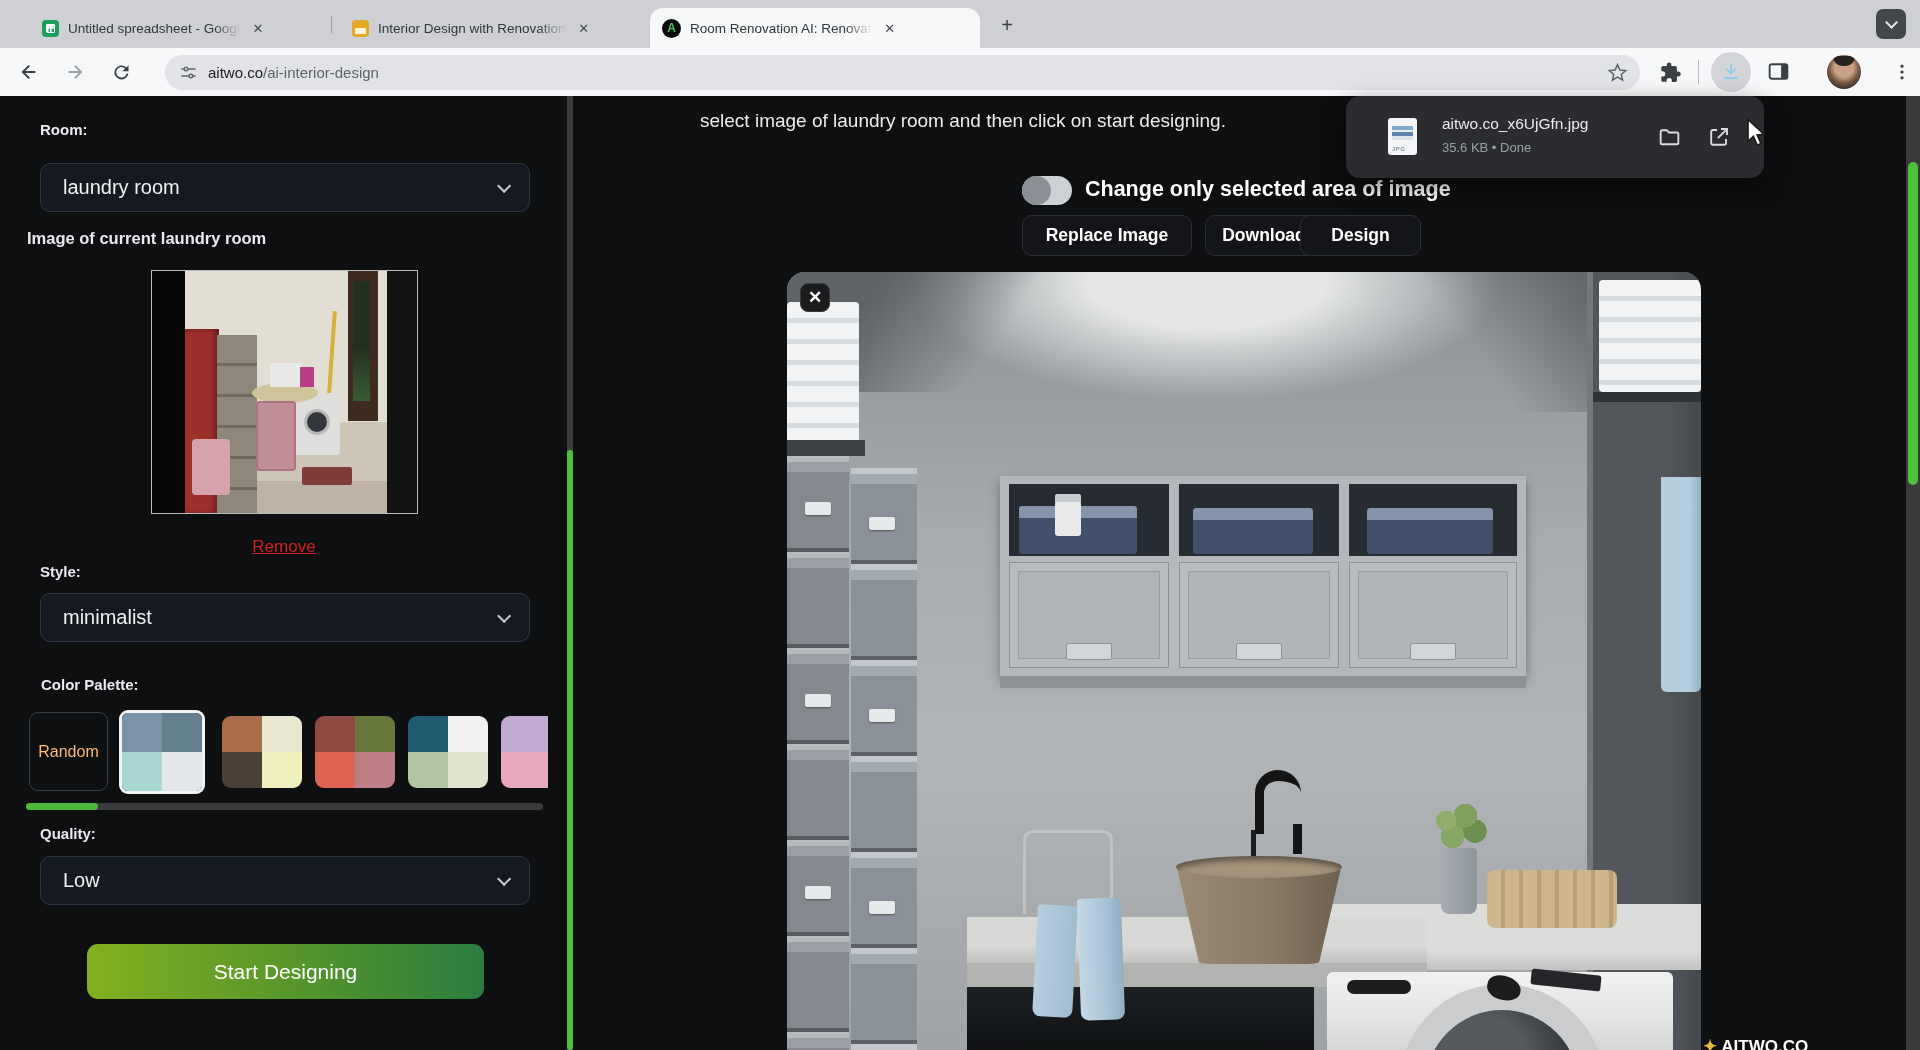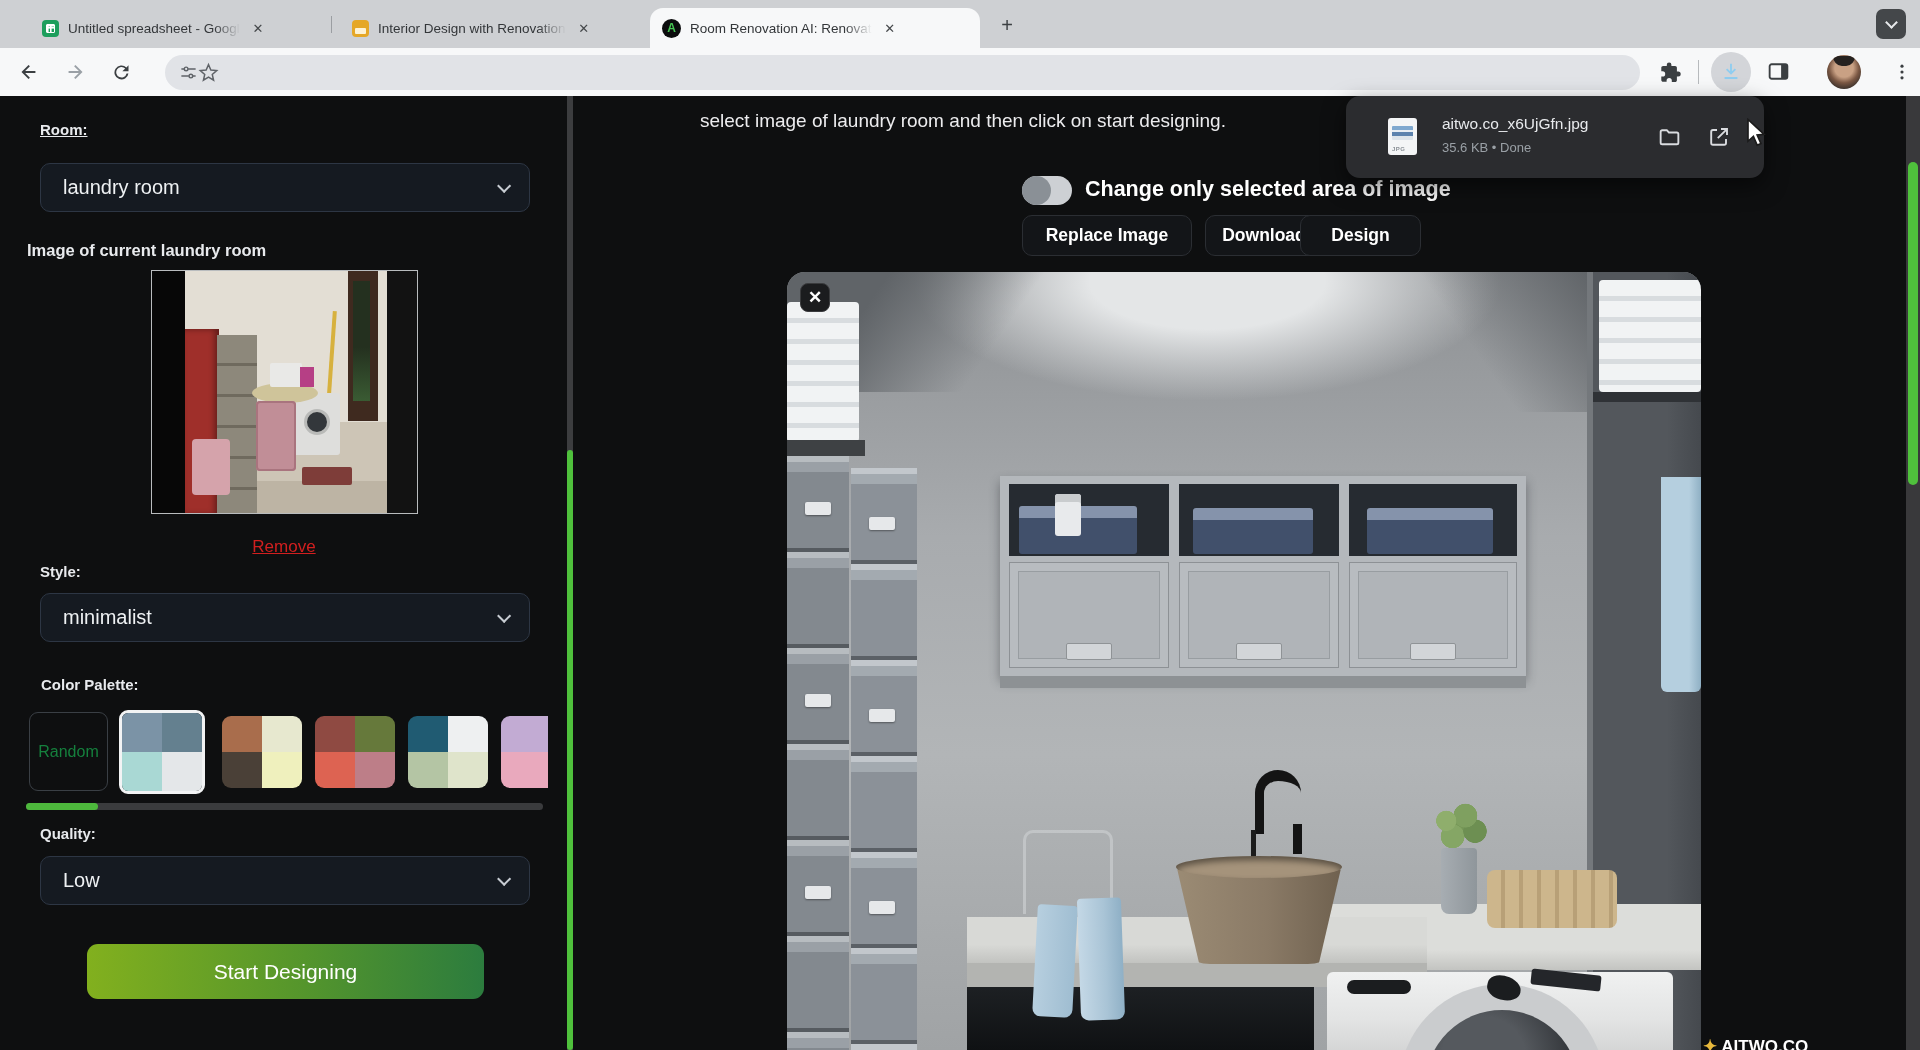--- a/index.html
+++ b/index.html
@@ -61,21 +61,21 @@
   .label { color:#e8eaed; font-weight:bold; }
   .select { position:absolute; left:40px; width:490px; height:49px; background:#151a21; border:1.5px solid #2d3644;
             border-radius:10px; display:flex; align-items:center; padding:0 22px; color:#eef1f3; font-size:20px; }
   .select .chev { margin-left:auto; width:10px; height:10px; border-right:2px solid #c7ccd2; border-bottom:2px solid #c7ccd2;
                   transform:rotate(45deg) translateY(-3px); }
   .thumb { position:absolute; left:151px; top:174px; width:267px; height:244px; background:#050505; border:1px solid #b9bcbe; overflow:hidden; }
   .remove { position:absolute; left:0; top:441px; width:568px; text-align:center; color:#d21f1f; font-size:17px; text-decoration:underline; }
 
   .swatch-row { position:absolute; left:29px; top:612px; width:519px; height:90px; overflow:hidden; }
   .random-btn { position:absolute; left:0; top:4px; width:79px; height:79px; border:1px solid #3a3f45; border-radius:9px;
-                color:#15803d; font-size:16px; display:flex; align-items:center; justify-content:center; background:#0e0f10; }
+                color:#fdba74; font-size:16px; display:flex; align-items:center; justify-content:center; background:#0e0f10; }
   .palette { position:absolute; top:8px; width:80px; height:72px; border-radius:9px; overflow:hidden;
              display:grid; grid-template-columns:1fr 1fr; grid-template-rows:1fr 1fr; }
   .palette.selected { top:2px; width:86px; height:84px; border:3px solid #f2f3f4; }
   .hscroll { position:absolute; left:26px; top:707px; width:517px; height:7px; background:#3a3b3d; border-radius:4px; }
   .hscroll .fill { position:absolute; left:0; top:0; height:7px; width:72px; border-radius:4px; background:#4db83c; }
 
   .start-btn { position:absolute; left:87px; top:848px; width:397px; height:55px; border-radius:11px;
                background:linear-gradient(90deg,#82b01e,#54952c 55%,#2c7c3e); display:flex; align-items:center; justify-content:center;
                color:#fff; font-weight:normal; font-size:21px; }
   .side-scroll { position:absolute; left:567px; top:0; width:6px; height:954px; background:#3c3d3f; }
@@ -157,20 +157,21 @@
 
   <div class="urlbar">
     <svg width="19" height="19" viewBox="0 0 24 24">
       <g stroke="#5f6368" stroke-width="1.8" fill="none">
         <circle cx="9" cy="7.5" r="2.3"></circle>
           <path d="M11.5 7.5H21M3 7.5h3.6"></path>
         <circle cx="15" cy="16.5" r="2.3"></circle>
           <path d="M3 16.5h9.4M17.6 16.5H21"></path>
       </g>
     </svg>
+    <span class="url-text"><span>aitwo.co</span><span class="path">/ai-interior-design</span></span>
     <svg width="21" height="21" viewBox="0 0 24 24">
         <path d="M12 17.3 6.2 20.8l1.5-6.6L2.6 9.8l6.7-.6L12 3l2.7 6.2 6.7.6-5.1 4.4 1.5 6.6z" fill="none" stroke="#5f6368" stroke-width="1.7"></path>
       </svg>
   </div>
 
   <div class="abs" style="left:1658px;top:12px;">
     <svg width="24" height="24" viewBox="0 0 24 24">
         <path d="M20.2 11.5h-1.3V7.8c0-1-.8-1.8-1.8-1.8h-3.7V4.7a2.3 2.3 0 1 0-4.6 0V6H5.1c-1 0-1.8.8-1.8 1.8v3.5h1.3a2.6 2.6 0 1 1 0 5.2H3.3v3.5c0 1 .8 1.8 1.8 1.8h3.5v-1.3a2.6 2.6 0 1 1 5.2 0V22h3.3c1 0 1.8-.8 1.8-1.8v-3.7h1.3a2.5 2.5 0 1 0 0-5z" fill="#3b3f42"></path>
       </svg>
   </div>
@@ -193,27 +194,27 @@
       <circle cx="12" cy="5" r="1.9" fill="#3b3f42"></circle>
         <circle cx="12" cy="12" r="1.9" fill="#3b3f42"></circle>
         <circle cx="12" cy="19" r="1.9" fill="#3b3f42"></circle>
     </svg>
   </div>
 </div>
 
 <div class="page">
 
   <div>
-    <div class="label abs" style="left:40px;top:25px;font-size:15px;text-decoration:underline;">Room:</div>
+    <div class="label abs" style="left:40px;top:25px;font-size:15px;">Room:</div>
     <div class="select" style="top:67px;">
       <span>laundry room</span>
       <span class="chev"></span>
     </div>
 
-    <div class="label abs" style="left:27px;top:133px;font-size:16.5px;margin-top:12px;">Image of current laundry room</div>
+    <div class="label abs" style="left:27px;top:133px;font-size:16.5px;">Image of current laundry room</div>
 
     <div class="thumb">
       <div class="t" style="left:33px;top:0;width:202px;height:244px;background:linear-gradient(180deg,#e3ded4 0 62%,#cdc5b6 62% 86%,#bdb4a4 86%);"></div>
       <div class="t" style="left:33px;top:58px;width:34px;height:186px;background:#9f2f2a;box-shadow:inset -4px 0 6px rgba(0,0,0,.4);"></div>
       <div class="t" style="left:65px;top:64px;width:40px;height:180px;background:repeating-linear-gradient(180deg,#8d887b 0 28px,#6f6a5e 28px 31px);"></div>
       <div class="t" style="left:196px;top:0;width:30px;height:150px;background:#3f2a1f;"></div>
       <div class="t" style="left:201px;top:10px;width:17px;height:120px;background:linear-gradient(180deg,#24301f 0 55%,#3a5b33);"></div>
       <div class="t" style="left:177px;top:40px;width:4px;height:110px;background:#d7b13e;transform:rotate(4deg);"></div>
       <div class="t" style="left:140px;top:122px;width:48px;height:62px;background:#dededc;border-radius:3px;"></div>
       <div class="t" style="left:152px;top:138px;width:26px;height:26px;background:#33373b;border-radius:50%;border:3px solid #b9bab8;"></div>

